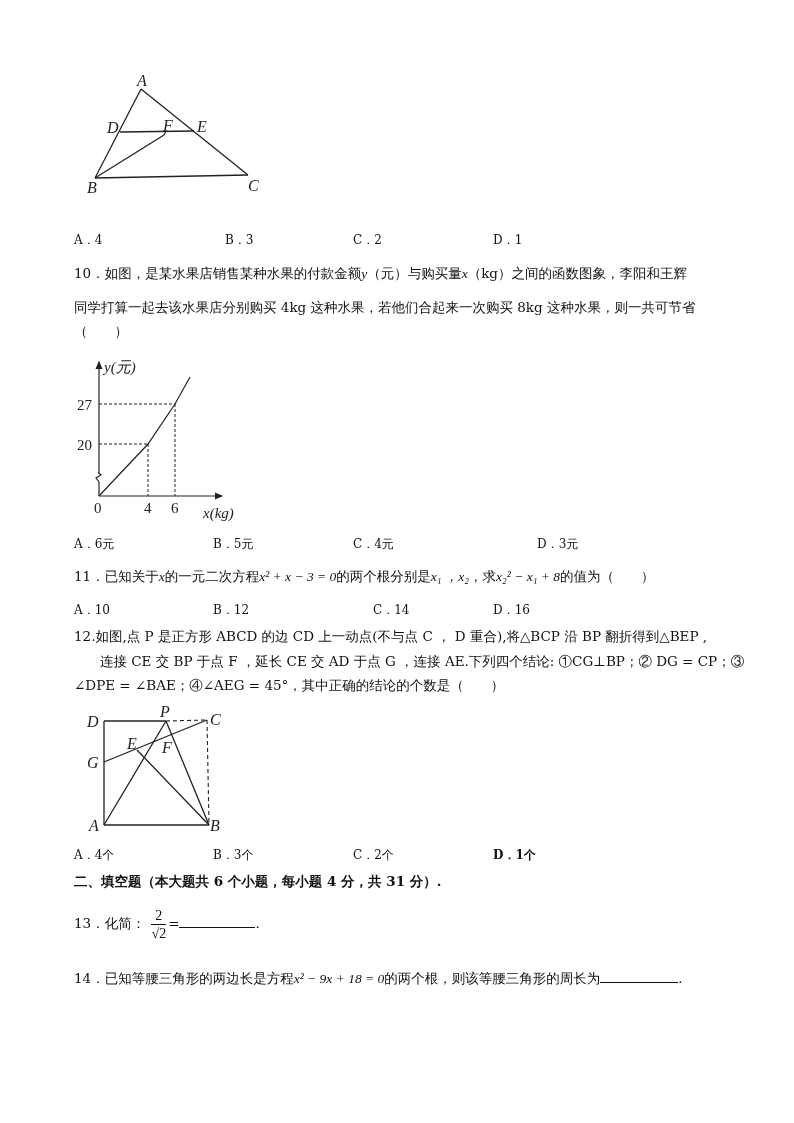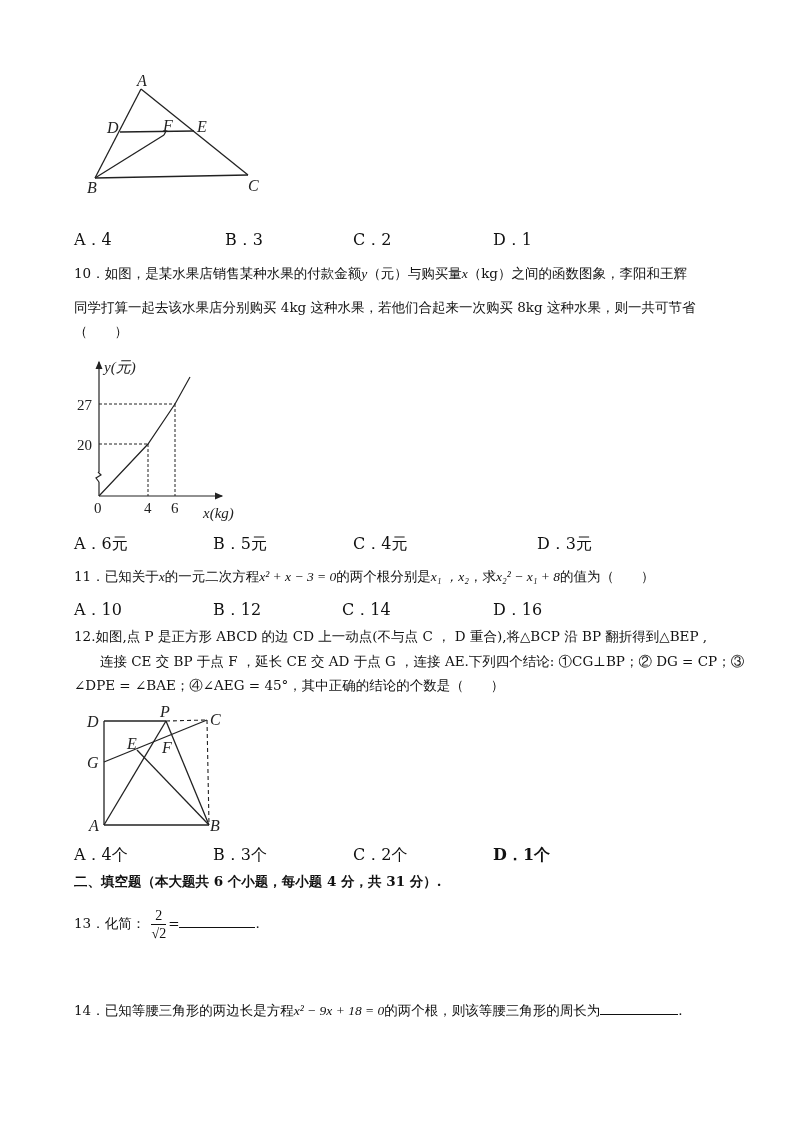--- a/index.html
+++ b/index.html
@@ -3,21 +3,21 @@
 <meta charset="utf-8">
 <style>
   html, body { margin: 0; padding: 0; background: #ffffff; }
   body {
     width: 794px; height: 1123px; position: relative; overflow: hidden;
     font-family: "DejaVu Serif", "Liberation Serif", serif;
     color: #111; font-size: 13.5px;
   }
   .abs { position: absolute; }
   .line { position: absolute; left: 74px; white-space: nowrap; font-size: 13.5px; line-height: 18px; }
-  .opt { position: absolute; white-space: nowrap; font-size: 16px; line-height: 18px; }
+  .opt { position: absolute; white-space: nowrap; font-size: 12px; line-height: 18px; }
   .math { font-family: "Liberation Serif", "DejaVu Serif", serif; font-style: italic; }
   .bold { font-weight: bold; }
   .blank { display: inline-block; border-bottom: 1px solid #111; vertical-align: baseline; height: 1px; }
   .frac { display: inline-block; vertical-align: middle; text-align: center; font-family: "Liberation Serif", serif; font-size: 14px; margin: 0 2px; }
   .frac .num { display: block; border-bottom: 1px solid #111; padding: 0 2px; line-height: 17px; }
   .frac .den { display: block; line-height: 18px; }
   svg text { font-family: "Liberation Serif", "DejaVu Serif", serif; }
 </style>
 </head>
 <body>
@@ -93,21 +93,21 @@
   <span class="opt" style="left:353px;top:535px;"><span>C．</span><span>4元</span></span>
   <span class="opt" style="left:493px;top:535px;margin-left:44px;"><span>D．</span><span>3元</span></span>
 </div>
 
 <div class="line" style="top:567px;">
   <span>11．</span><span>已知关于</span><span class="math">x</span><span>的一元二次方程</span><span class="math">x² + x − 3 = 0</span><span>的两个根分别是</span><span class="math">x₁ ，x₂</span><span>，求</span><span class="math">x₂² − x₁ + 8</span><span>的值为（　　）</span>
 </div>
 <div>
   <span class="opt" style="left:74px;top:601px;"><span>A．</span><span>10</span></span>
   <span class="opt" style="left:213px;top:601px;"><span>B．</span><span>12</span></span>
-  <span class="opt" style="left:342px;top:601px;text-align:center;"><span>C．</span><span>14</span></span>
+  <span class="opt" style="left:373px;top:601px;text-align:center;"><span>C．</span><span>14</span></span>
   <span class="opt" style="left:493px;top:601px;"><span>D．</span><span>16</span></span>
 </div>
 
 <div class="line" style="top:627px;">12.如图,点 P 是正方形 ABCD 的边 CD 上一动点(不与点 C ， D 重合),将△BCP 沿 BP 翻折得到△BEP ,</div>
 <div class="line" style="top:652px;margin-left:26px;">连接 CE 交 BP 于点 F ，延长 CE 交 AD 于点 G ，连接 AE.下列四个结论: ①CG⊥BP；② DG = CP；③</div>
 <div class="line" style="top:676px;">∠DPE = ∠BAE；④∠AEG = 45°，其中正确的结论的个数是（　　）</div>
 
 <svg class="abs" style="left:80px;top:700px;" width="160" height="140" viewBox="0 0 160 140">
   <g stroke="#222" stroke-width="1.3" fill="none">
     <line x1="24" y1="21" x2="86" y2="21"></line>
@@ -144,15 +144,15 @@
 <div class="line bold" style="top:872px;">二、填空题（本大题共 6 个小题，每小题 4 分，共 31 分）.</div>
 
 <div class="line" style="top:903px;line-height:40px;">
   <span>13．</span><span>化简：</span>
   <span class="frac">
     <span class="num">2</span>
     <span class="den">√2</span>
   </span><span>=</span><span class="blank" style="width:76px;"></span><span>.</span>
 </div>
 
-<div class="line" style="top:969px;margin-top:32px;">
+<div class="line" style="top:969px;">
   <span>14．</span><span>已知等腰三角形的两边长是方程</span><span class="math">x² − 9x + 18 = 0</span><span>的两个根，则该等腰三角形的周长为</span><span class="blank" style="width:78px;"></span><span>.</span>
 </div>
 
 </body></html>

